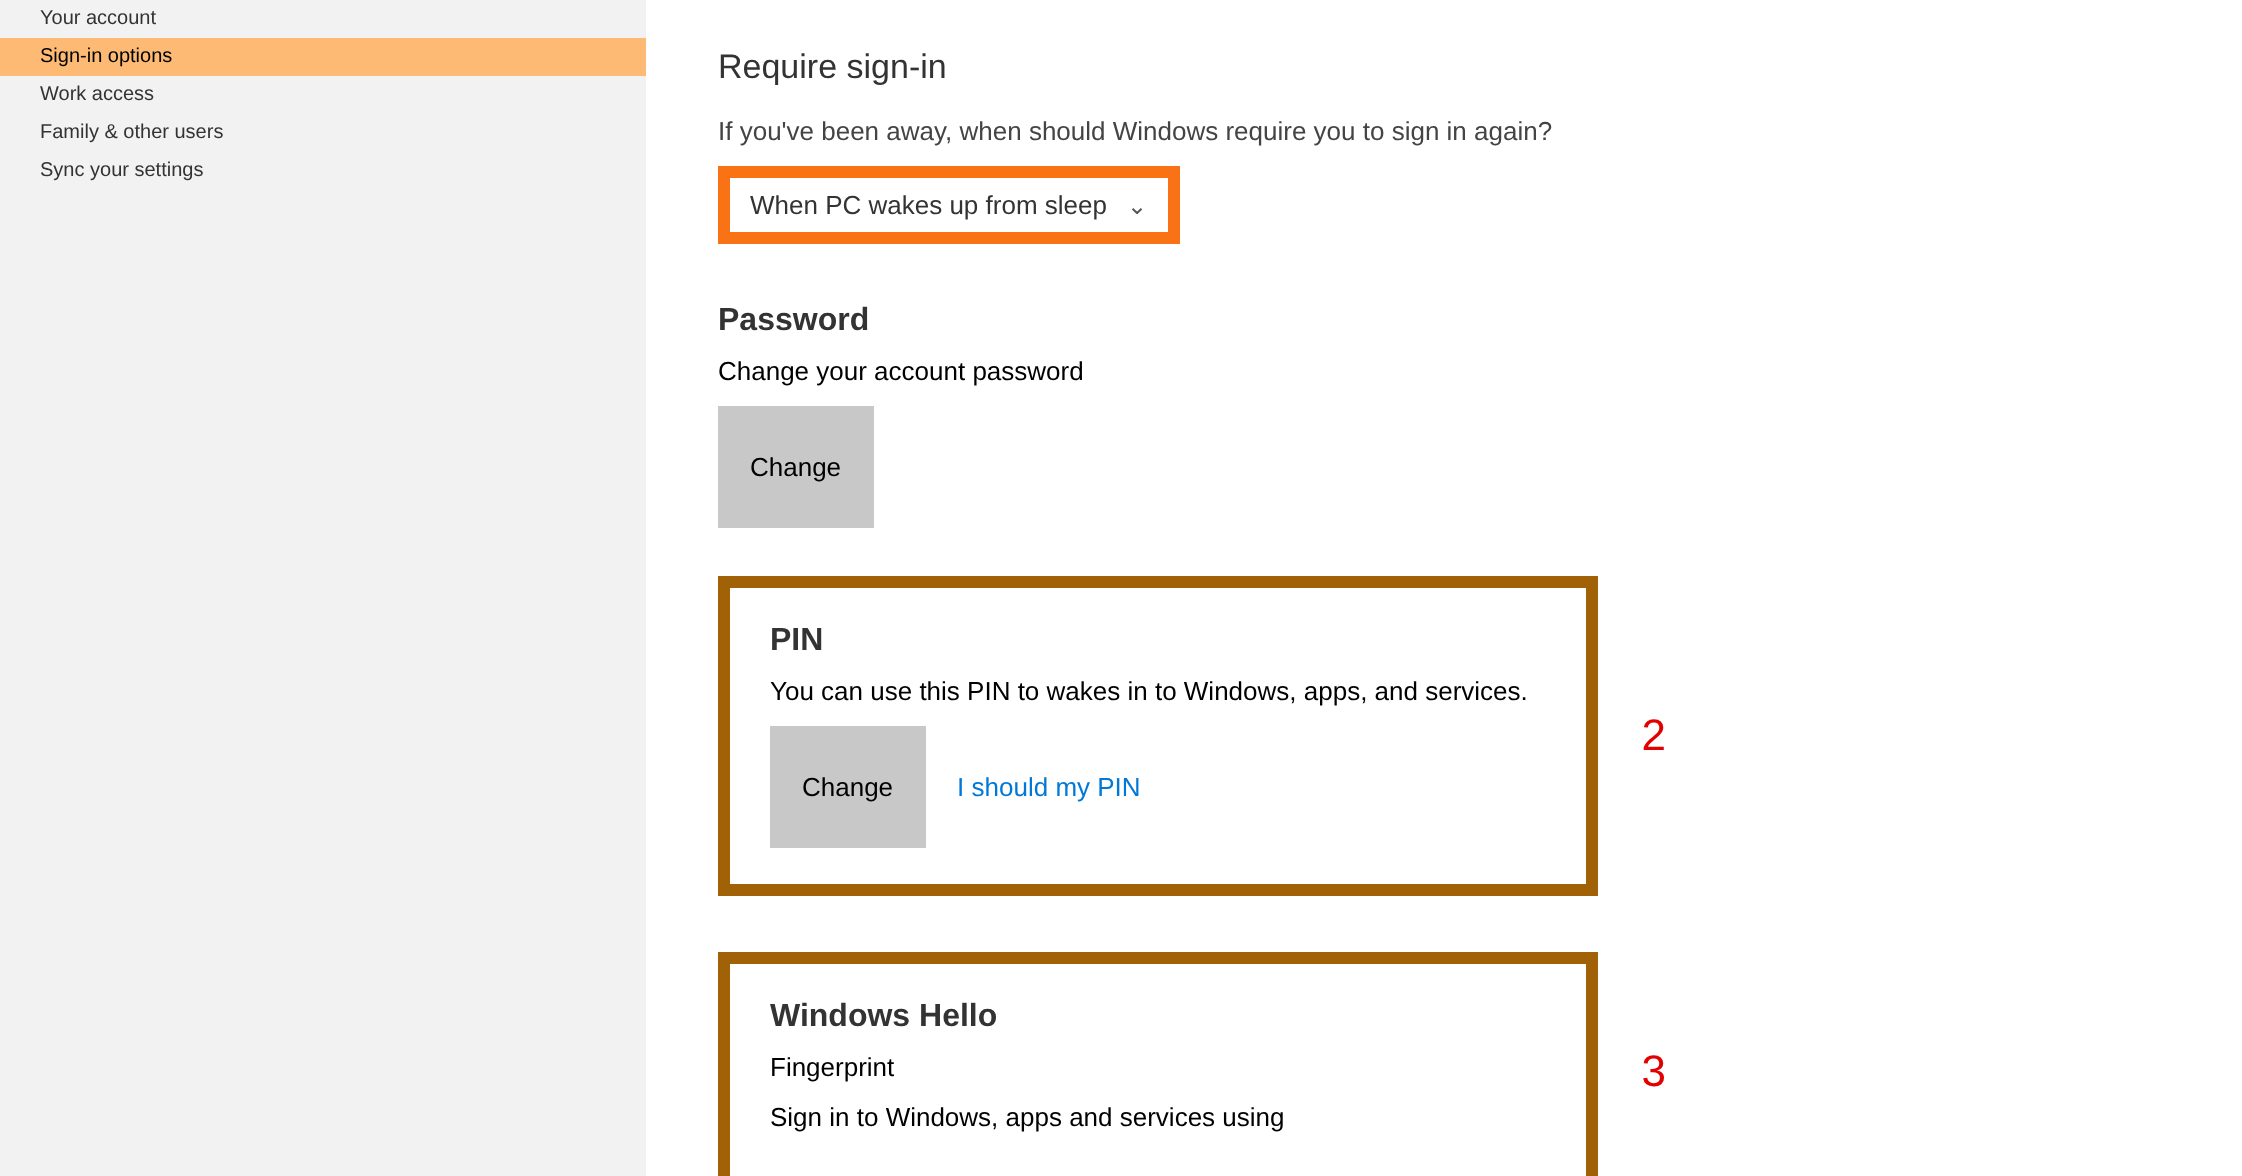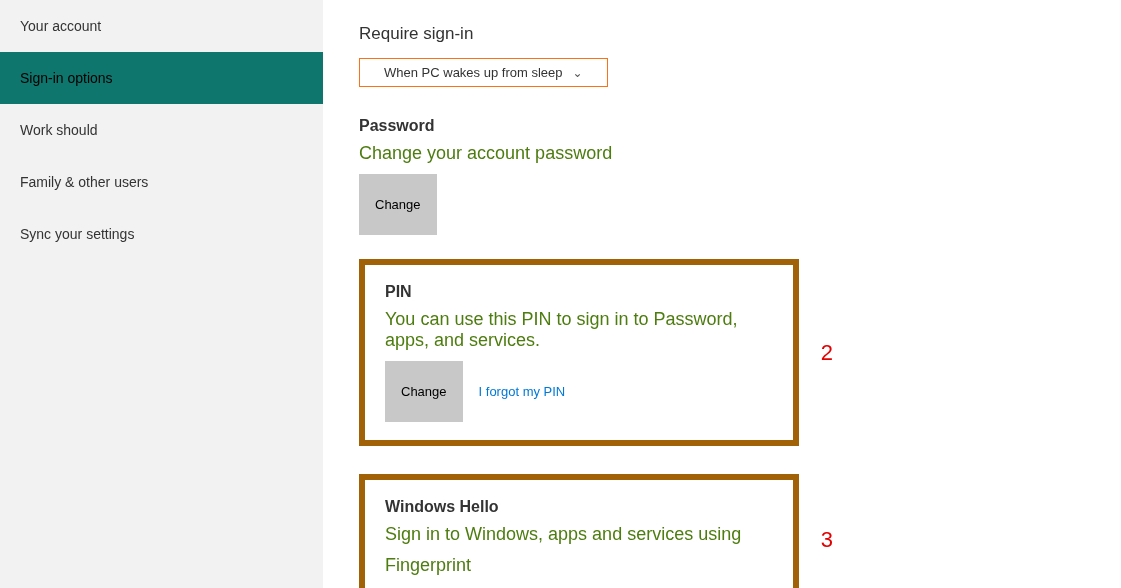--- a/index.html
+++ b/index.html
@@ -15,27 +15,27 @@
       overflow: hidden;
       display: flex;
     }
     .sidebar {
       width: 323px;
       background: #f2f2f2;
       flex-shrink: 0;
       padding-top: 0;
     }
     .sidebar-item {
-      padding: 18px 20px;
+      padding: 4px 20px;
       cursor: pointer;
-      font-size: 14px;
+      font-size: 10px;
       color: #333;
     }
     .sidebar-item.active {
-      background: #0f766e;
+      background: #fdba74;
       color: #000;
     }
     .main-content {
       flex: 1;
       background: #fff;
       padding: 24px 36px;
       overflow-y: auto;
     }
     .section-title {
       font-size: 17px;
@@ -47,22 +47,22 @@
       font-size: 13px;
       color: #444;
       margin-bottom: 10px;
     }
     .dropdown-wrapper {
       margin-bottom: 30px;
     }
     .dropdown {
       display: inline-flex;
       align-items: center;
-      border: 1px solid #f97316;
-      padding: 6px 24px;
+      border: 6px solid #f97316;
+      padding: 6px 10px;
       font-size: 13px;
       background: #fff;
       cursor: pointer;
       min-width: 220px;
       color: #333;
     }
     .dropdown-chevron {
       font-size: 12px;
       margin-left: 10px;
       color: #555;
@@ -70,22 +70,22 @@
     .password-section {
       margin-bottom: 24px;
     }
     .section-header {
       font-size: 16px;
       font-weight: 700;
       color: #333;
       margin-bottom: 8px;
     }
     .section-desc {
-      font-size: 18px;
-      color: #4d7c0f;
+      font-size: 13px;
+      color: #000000;
       margin-bottom: 10px;
     }
     .btn-change {
       background: #c8c8c8;
       border: none;
       padding: 23px 16px;
       font-size: 13px;
       cursor: pointer;
       color: #000;
     }
@@ -125,66 +125,67 @@
 <body>
 
 <nav class="sidebar">
   <div class="sidebar-item">
     <span>Your account</span>
   </div>
   <div class="sidebar-item active">
     <span>Sign-in options</span>
   </div>
   <div class="sidebar-item">
-    <span>Work should</span>
+    <span>Work access</span>
   </div>
   <div class="sidebar-item">
     <span>Family &amp; other users</span>
   </div>
   <div class="sidebar-item">
     <span>Sync your settings</span>
   </div>
 </nav>
 
 <main class="main-content">
 
   
   <section>
     <h1 class="section-title">Require sign-in</h1>
+    <p class="subtitle">If you've been away, when should Windows require you to sign in again?</p>
     <div class="dropdown-wrapper">
       <div class="dropdown">
         <span>When PC wakes up from sleep</span>
         <span class="dropdown-chevron">⌄</span>
       </div>
     </div>
   </section>
 
   
   <section class="password-section">
     <h2 class="section-header">Password</h2>
     <p class="section-desc">Change your account password</p>
     <button class="btn-change">Change</button>
   </section>
 
   
   <div style="position:relative; display: inline-block; width: 100%;">
     <section class="outlined-section">
       <h2 class="section-header">PIN</h2>
-      <p class="section-desc">You can use this PIN to sign in to Password, apps, and services.</p>
+      <p class="section-desc">You can use this PIN to wakes in to Windows, apps, and services.</p>
       <div class="pin-actions">
         <button class="btn-change">Change</button>
-        <button class="link-btn">I forgot my PIN</button>
+        <button class="link-btn">I should my PIN</button>
       </div>
       <span class="annotation-number">2</span>
     </section>
   </div>
 
   
   <div style="position:relative; display: inline-block; width: 100%; margin-top: 8px;">
     <section class="outlined-section" style="max-width:440px; padding-bottom: 14px;">
       <h2 class="section-header">Windows Hello</h2>
+      <p class="section-desc">Fingerprint</p>
       <p class="section-desc">Sign in to Windows, apps and services using</p>
-      <p class="section-desc">Fingerprint</p>
       <span class="annotation-number">3</span>
     </section>
   </div>
 
 </main>
 
 </body></html>

